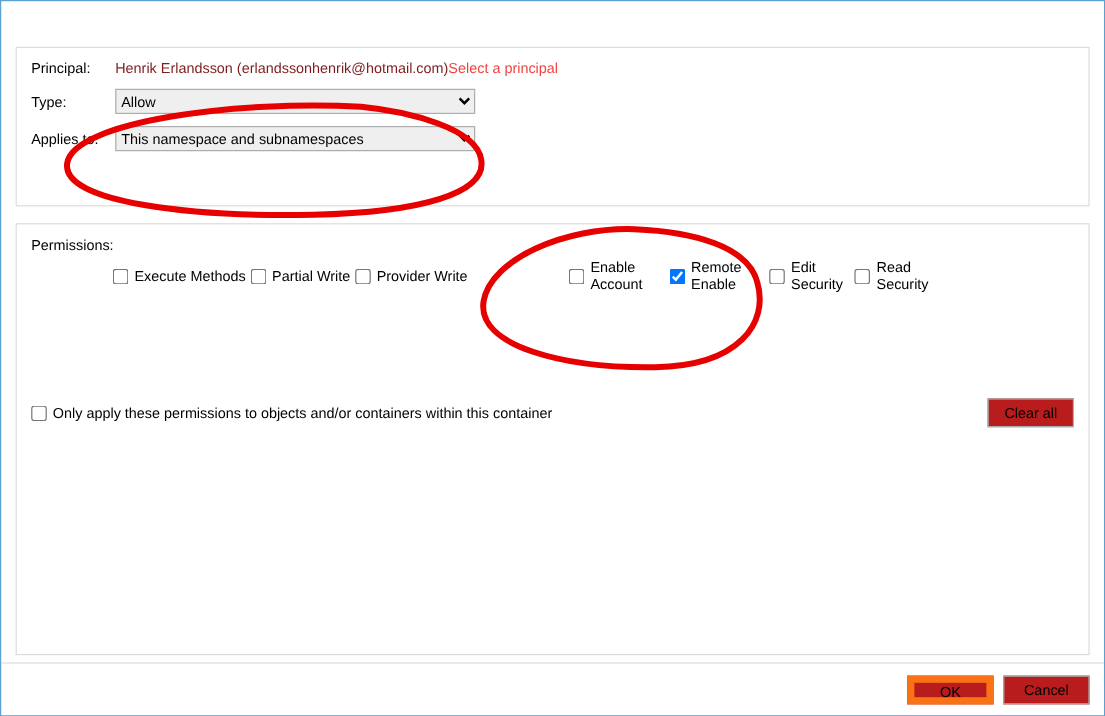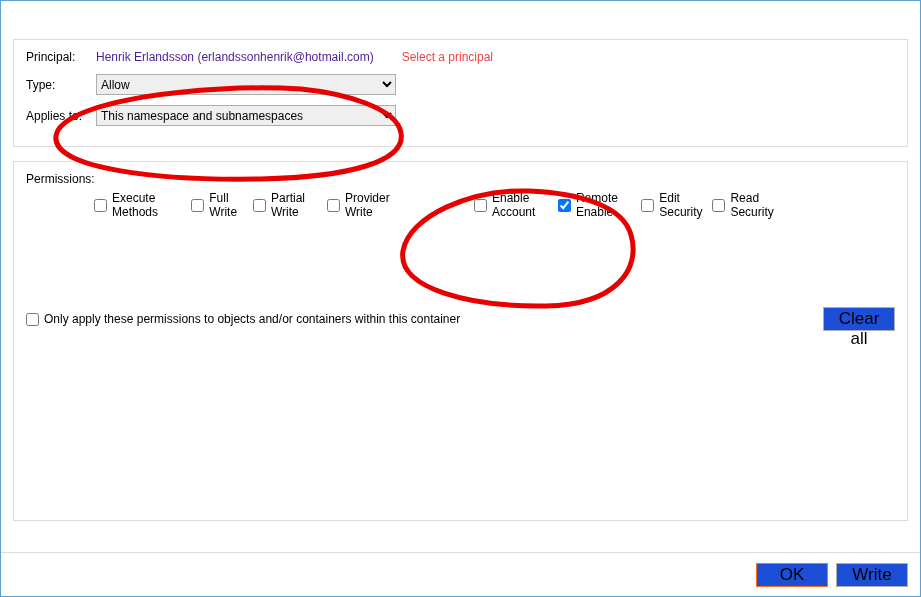--- a/index.html
+++ b/index.html
@@ -79,37 +79,37 @@
     padding: 10px 12px 12px 12px;
   }
 
   .groupbox {
     border: 1px solid #dcdcdc;
     box-sizing: border-box;
     padding: 10px 12px;
   }
 
   .groupbox.top {
-    height: 108px;
+    height: 133px;
     position: relative;
   }
 
   .row {
     display: flex;
     align-items: center;
     margin-bottom: 10px;
   }
   .row:last-child { margin-bottom: 0; }
   .row .label {
     width: 70px;
     color: #000;
   }
   .principal-name {
-    color: #4c1d95;
-    margin-right: 28px;
+    color: #7f1d1d;
+    margin-right: 0;
   }
   .link {
     color: #ef4444;
     cursor: pointer;
   }
   select.combo {
     width: 300px;
     height: 21px;
     font-family: inherit;
     font-size: 12px;
@@ -165,28 +165,28 @@
   .clear-all {
     position: absolute;
     right: 12px;
     top: 145px;
     width: 72px;
     height: 24px;
   }
 
   .btn {
     border: 1px solid #adadad;
-    background: #1d4ed8;
+    background: #b91c1c;
     font-family: inherit;
-    font-size: 17px;
+    font-size: 12px;
     cursor: pointer;
     box-sizing: border-box;
   }
   .btn.default {
-    border: 1px solid #f97316;
+    border: 6px solid #f97316;
   }
 
   .bottom-bar {
     position: absolute;
     left: 0;
     right: 0;
     bottom: 0;
     height: 44px;
     border-top: 1px solid #dcdcdc;
     display: flex;
@@ -241,24 +241,20 @@
       <div class="perm-label">Permissions:</div>
 
       <div class="perm-columns">
         <div class="perm-col">
           <label class="chk-item">
             <input type="checkbox" class="chk" style="">
             <span>Execute Methods</span>
           </label>
           <label class="chk-item">
             <input type="checkbox" class="chk" style="">
-            <span>Full Write</span>
-          </label>
-          <label class="chk-item">
-            <input type="checkbox" class="chk" style="">
             <span>Partial Write</span>
           </label>
           <label class="chk-item">
             <input type="checkbox" class="chk" style="">
             <span>Provider Write</span>
           </label>
         </div>
         <div class="perm-col right">
           <label class="chk-item">
             <input type="checkbox" class="chk" style="">
@@ -282,21 +278,21 @@
       <label class="only-apply">
         <input type="checkbox" class="chk" style="">
         <span>Only apply these permissions to objects and/or containers within this container</span>
       </label>
 
       <button class="btn clear-all">Clear all</button>
     </div>
 
     <div class="bottom-bar">
       <button class="btn default">OK</button>
-      <button class="btn">Write</button>
+      <button class="btn">Cancel</button>
     </div>
 
   </div>
 
   <svg class="annotation" width="921" height="597">
     <g fill="none" stroke="#e60000" stroke-width="5" stroke-linecap="round" stroke-linejoin="round">
 
       <path d="M 300 88
                C 200 82, 60 100, 55 135
                C 50 168, 160 180, 260 178

